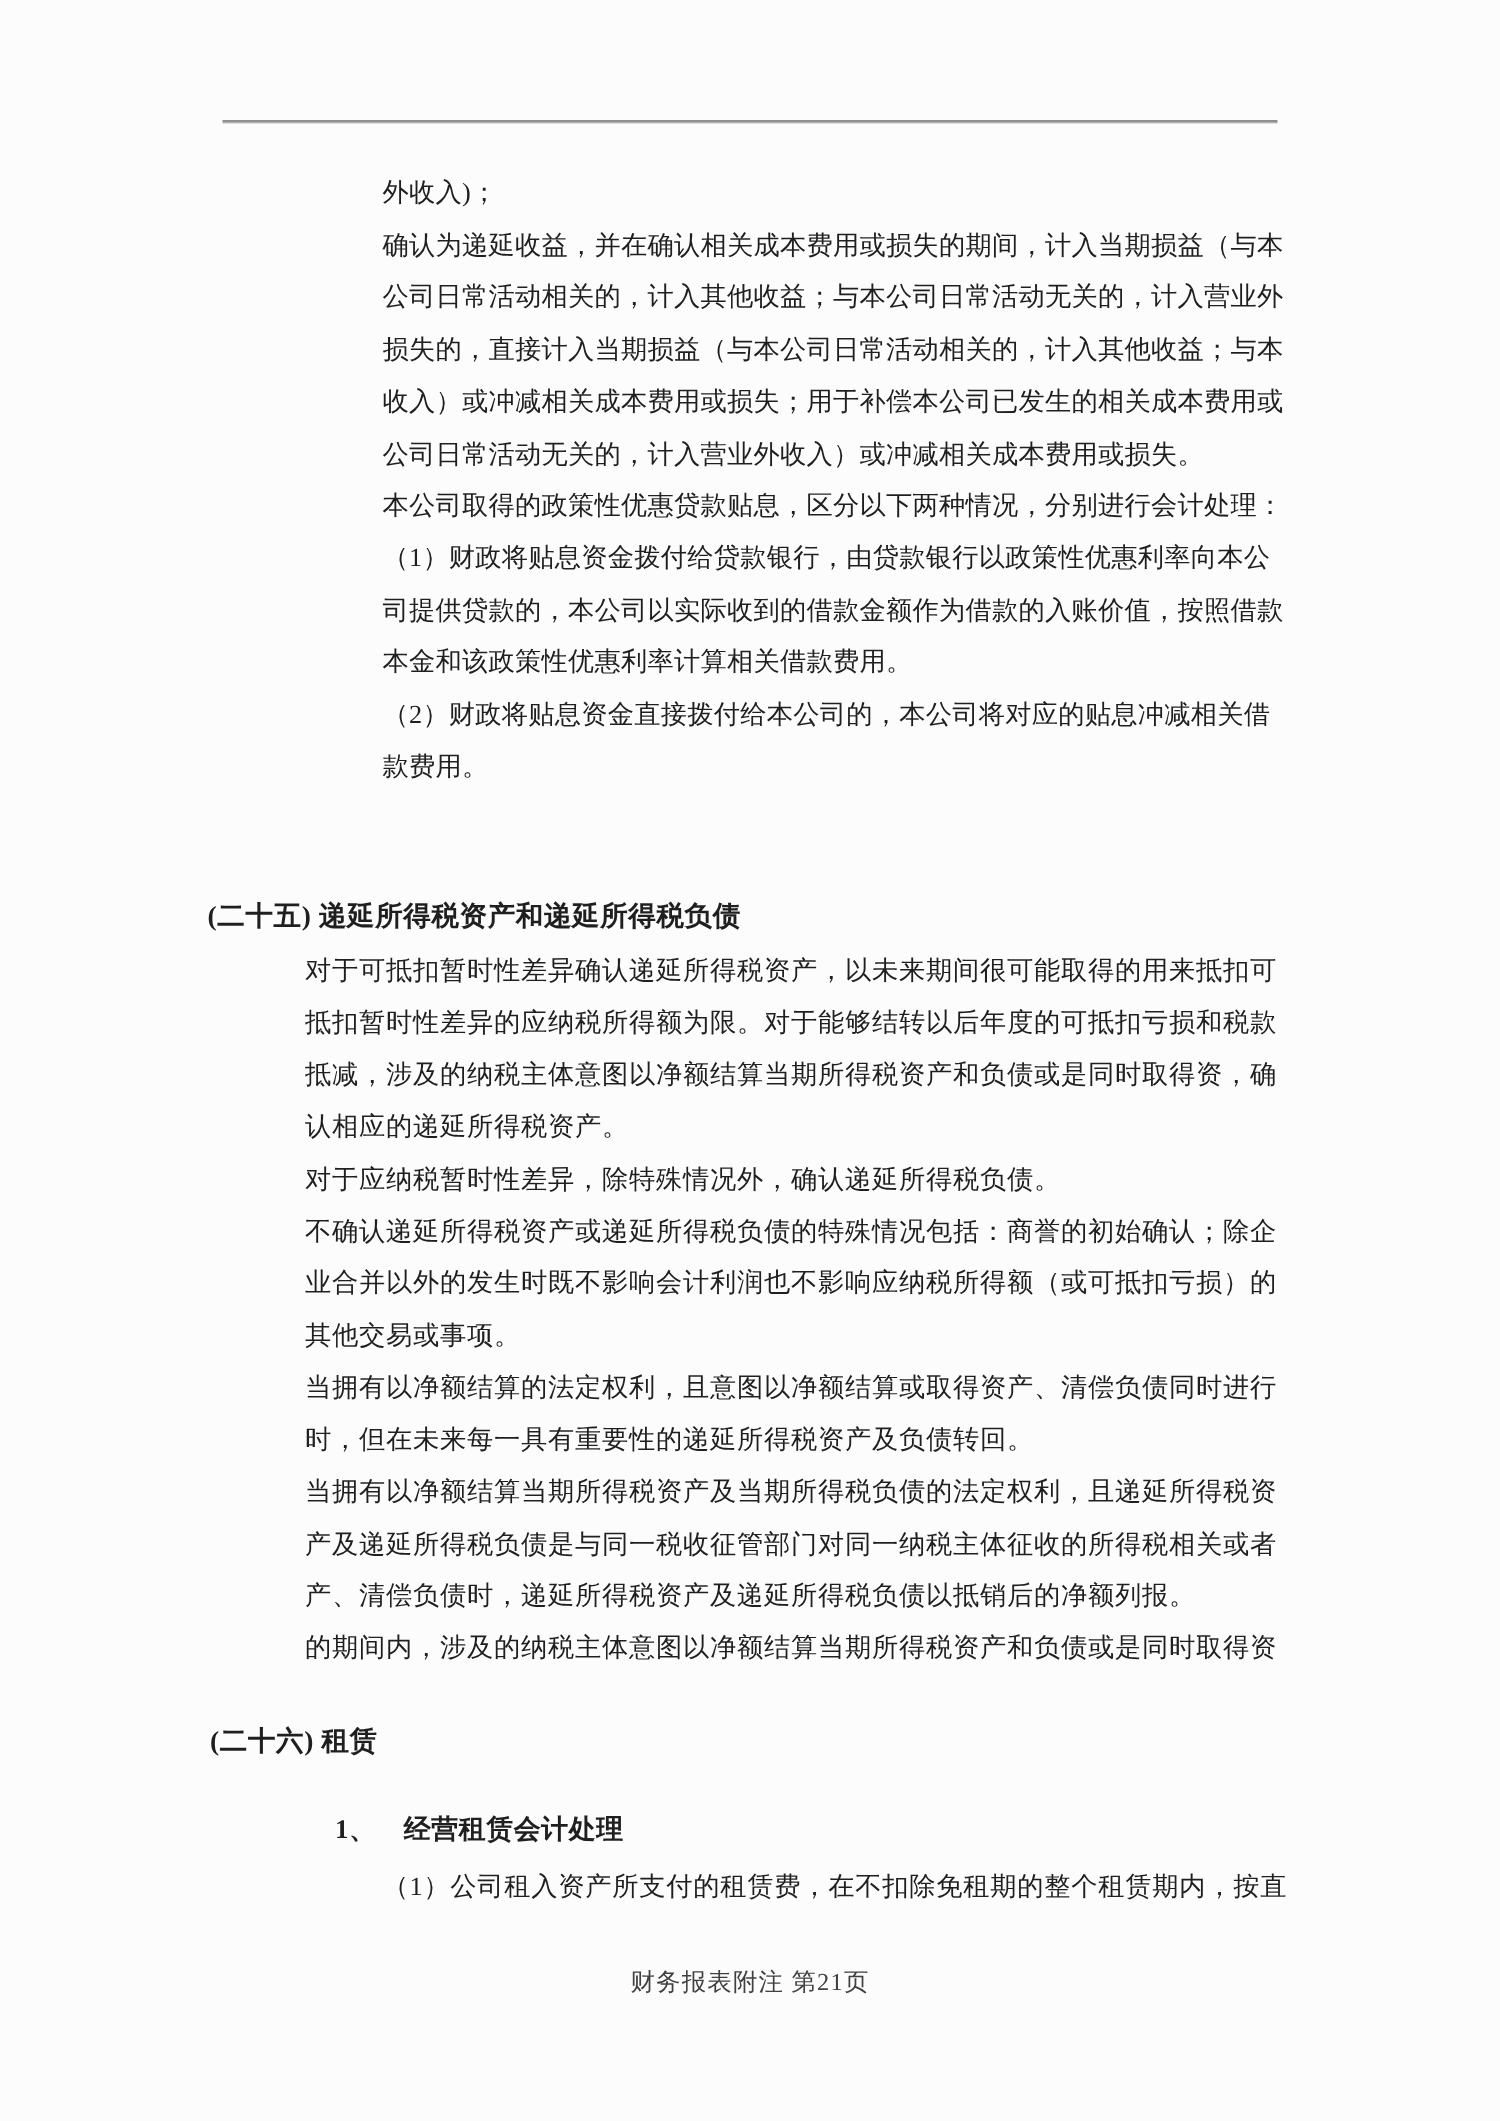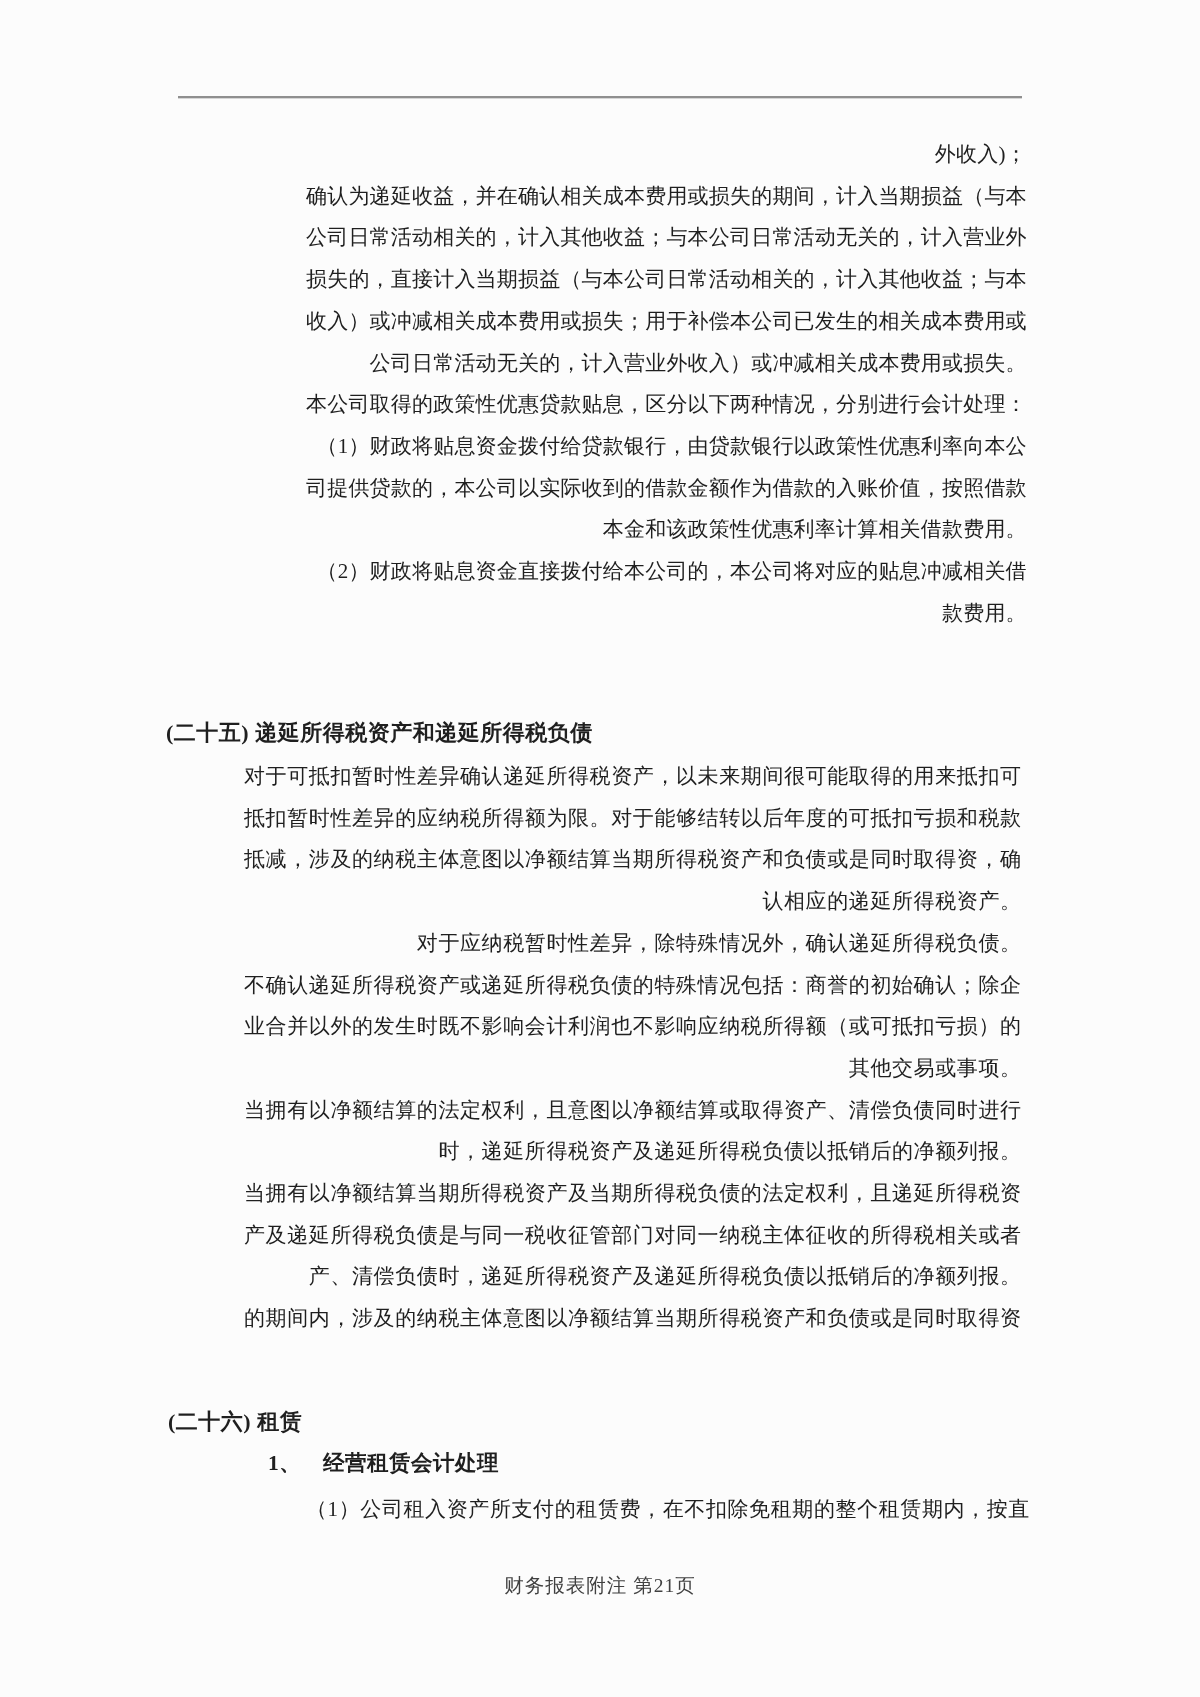--- a/index.html
+++ b/index.html
@@ -22,42 +22,41 @@
     left: 178px;
     top: 96px;
     width: 844px;
     height: 2px;
     background: #8f8f8f;
     box-shadow: 0 1px 0 #d6d6d6;
   }
   .textblock {
     position: absolute;
     white-space: nowrap;
-    text-align: right;
   }
   .textblock .line {
     font-size: 21px;
     line-height: 41.7px;
     letter-spacing: 0.6px;
     white-space: nowrap;
   }
   .block-continuation { left: 306px; top: 134px; }
   .block-continuation .line { letter-spacing: 0.2px; }
 
   .section-heading {
     position: absolute;
     font-size: 22px;
     font-weight: bold;
     line-height: 30px;
     letter-spacing: 0.5px;
     white-space: nowrap;
     text-align: right;
   }
   .heading-25 { left: 166px; top: 718px; }
-  .heading-26 { left: 168px; top: 1407px; }
+  .heading-26 { left: 168px; top: 1378px; }
 
   .block-section25 { left: 244px; top: 756px; }
 
   .subsection-row {
     position: absolute;
     left: 268px;
     top: 1448px;
     font-size: 21.5px;
     font-weight: bold;
     line-height: 30px;
@@ -106,21 +105,21 @@
   <div class="textblock block-section25">
     <div class="line">对于可抵扣暂时性差异确认递延所得税资产，以未来期间很可能取得的用来抵扣可</div>
     <div class="line">抵扣暂时性差异的应纳税所得额为限。对于能够结转以后年度的可抵扣亏损和税款</div>
     <div class="line">抵减，涉及的纳税主体意图以净额结算当期所得税资产和负债或是同时取得资，确</div>
     <div class="line">认相应的递延所得税资产。</div>
     <div class="line">对于应纳税暂时性差异，除特殊情况外，确认递延所得税负债。</div>
     <div class="line">不确认递延所得税资产或递延所得税负债的特殊情况包括：商誉的初始确认；除企</div>
     <div class="line">业合并以外的发生时既不影响会计利润也不影响应纳税所得额（或可抵扣亏损）的</div>
     <div class="line">其他交易或事项。</div>
     <div class="line">当拥有以净额结算的法定权利，且意图以净额结算或取得资产、清偿负债同时进行</div>
-    <div class="line">时，递延所得税资产及递延所得税负债以抵销后的净额列报。</div>
+    <div class="line">时，但在未来每一具有重要性的递延所得税资产及负债转回。</div>
     <div class="line">当拥有以净额结算当期所得税资产及当期所得税负债的法定权利，且递延所得税资</div>
     <div class="line">产及递延所得税负债是与同一税收征管部门对同一纳税主体征收的所得税相关或者</div>
     <div class="line">产、清偿负债时，递延所得税资产及递延所得税负债以抵销后的净额列报。</div>
     <div class="line">的期间内，涉及的纳税主体意图以净额结算当期所得税资产和负债或是同时取得资</div>
   </div>
 
   <div class="section-heading heading-26">(二十六) 租赁</div>
 
   <div class="subsection-row">
     <span class="sub-number">1、</span><span>经营租赁会计处理</span>

